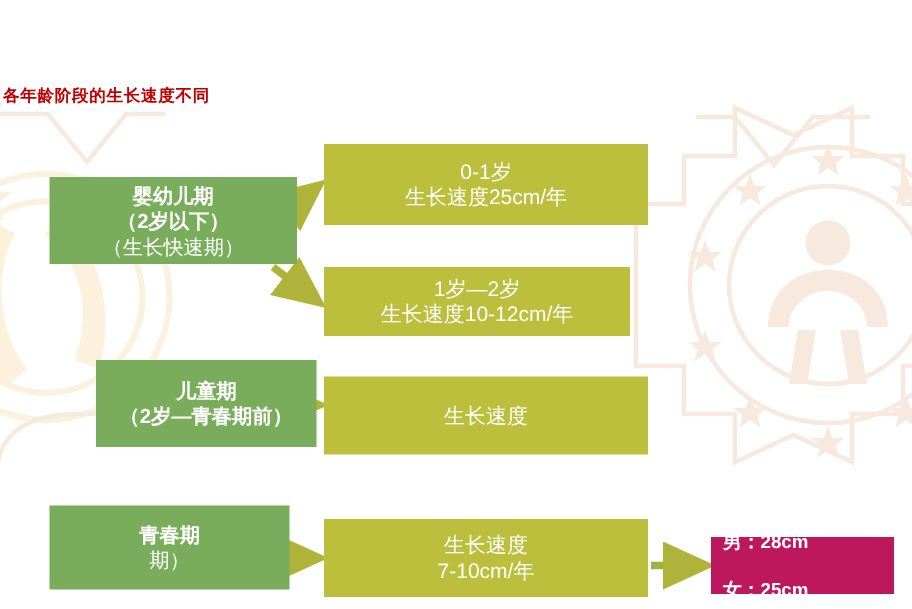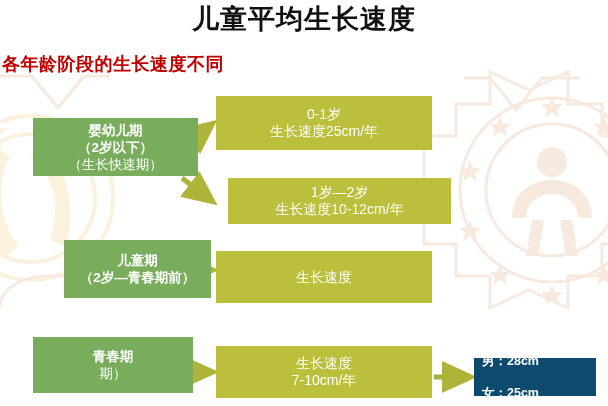--- a/index.html
+++ b/index.html
@@ -73,21 +73,21 @@
     font-weight: bold;
     font-size: 27px;
     line-height: 34px;
     color: #111111;
     letter-spacing: 1px;
   }
   .subtitle {
     position: absolute;
     left: 2px;
     top: 54px;
-    font-size: 18px;
+    font-size: 11px;
     font-weight: bold;
     line-height: 20px;
     color: #c00000;
     letter-spacing: 0.5px;
   }
 
   
   .box {
     position: absolute;
     box-sizing: border-box;
@@ -96,34 +96,34 @@
     flex-direction: column;
     align-items: center;
     justify-content: center;
     text-align: center;
     line-height: 17px;
   }
   .box .ln { display: block; width: 100%; }
 
   .green { background: #79ad5b; }
   .olive { background: #bcbf3c; }
-  .orange { background: #0c4a6e; gap: 16px; }
+  .orange { background: #be185d; gap: 16px; }
 
   .stage-box { font-size: 13.5px; }
   .stage-box .ln.b { font-weight: bold; }
   .rate-box  { font-size: 14px; }
   .note-box  { font-size: 12.5px; font-weight: bold; text-align: left; align-items: flex-start; padding-left: 8px; }
 
   
   #box-infancy      { left: 33px;  top: 118px; width: 165px; height: 58px; }
   #box-childhood    { left: 33px;  top: 240px; width: 147px; height: 58px; margin-left: 31px; }
   #box-puberty      { left: 33px;  top: 337px; width: 160px; height: 56px; text-align: center; }
 
   #box-rate-0to1    { left: 216px; top: 96px;  width: 216px; height: 54px; }
-  #box-rate-1to2    { left: 228px; top: 178px; width: 223px; height: 46px; }
+  #box-rate-1to2    { left: 216px; top: 178px; width: 204px; height: 46px; }
   #box-rate-child   { left: 216px; top: 251px; width: 216px; height: 52px; }
   #box-rate-puberty { left: 216px; top: 346px; width: 216px; height: 52px; }
 
   #box-total-gain   { left: 474px; top: 358px; width: 122px; height: 38px; line-height: 16px; }
 
   
   #arrows {
     position: absolute;
     left: 0; top: 0;
     width: 608px; height: 406px;
@@ -180,21 +180,20 @@
   <svg class="wm wm-topleft" viewBox="0 0 120 40" xmlns="http://www.w3.org/2000/svg">
     <path d="M0 2 L 40 2 L 66 34 L 92 2 L 118 2" fill="none" stroke="#f6eade" stroke-width="3"></path>
   </svg>
   <svg class="wm wm-topright" viewBox="0 0 120 40" xmlns="http://www.w3.org/2000/svg">
     <path d="M2 2 L 28 2 L 54 34 L 80 2 L 118 2" fill="none" stroke="#f6eade" stroke-width="3"></path>
   </svg>
   <svg class="wm wm-botleft" viewBox="0 0 110 46" xmlns="http://www.w3.org/2000/svg">
     <path d="M4 44 C 4 16, 26 4, 58 4 L 104 4" fill="none" stroke="#f6eade" stroke-width="3"></path>
   </svg>
 
-  <div class="title">儿童平均生长速度</div>
   <div class="subtitle">各年龄阶段的生长速度不同</div>
 
   <svg id="arrows" xmlns="http://www.w3.org/2000/svg">
     <defs>
       <marker id="ah" markerWidth="7" markerHeight="7" refX="5.6" refY="3.2" orient="auto">
         <path d="M0,0 L7,3.2 L0,6.4 z" fill="#b0b33a"></path>
       </marker>
     </defs>
 
     <line x1="182" y1="148" x2="212" y2="124" stroke="#b0b33a" stroke-width="5" marker-end="url(#ah)"></line>

